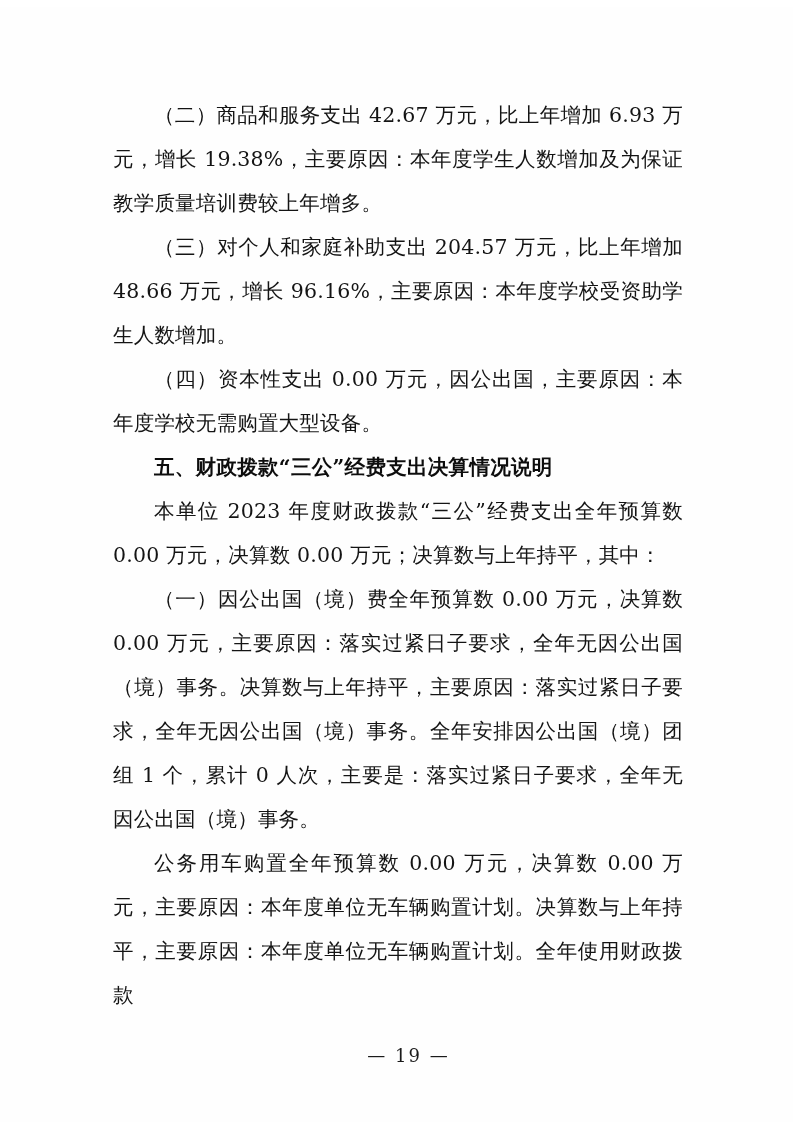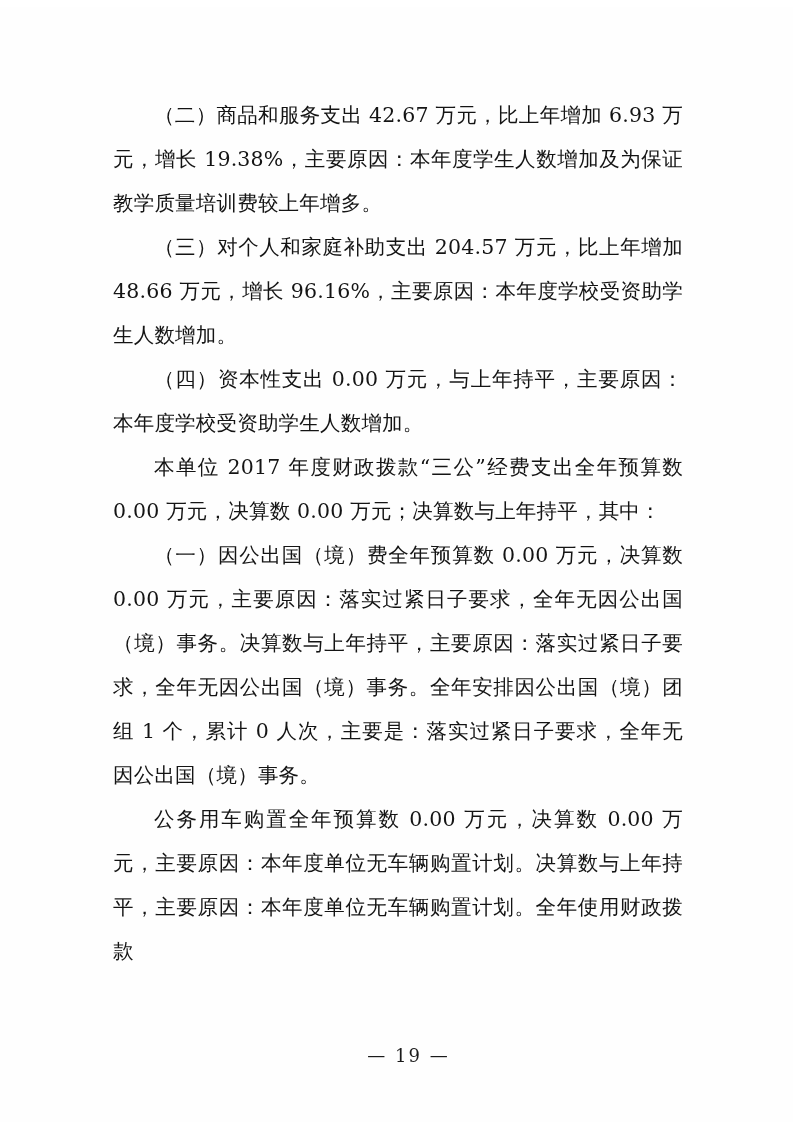--- a/index.html
+++ b/index.html
@@ -64,19 +64,20 @@
     padding-left: 12px;
   }
 </style>
 </head>
 <body>
 
 <div class="page">
   <div class="content">
     <p class="para">（二）商品和服务支出 42.67 万元，比上年增加 6.93 万元，增长 19.38%，主要原因：本年度学生人数增加及为保证教学质量培训费较上年增多。</p>
     <p class="para">（三）对个人和家庭补助支出 204.57 万元，比上年增加 48.66 万元，增长 96.16%，主要原因：本年度学校受资助学生人数增加。</p>
-    <p class="para">（四）资本性支出 0.00 万元，与上年持平，主要原因：本年度学校受资助学生人数增加。</p>
-    <p class="para">本单位 2017 年度财政拨款“三公”经费支出全年预算数 0.00 万元，决算数 0.00 万元；决算数与上年持平，其中：</p>
+    <p class="para">（四）资本性支出 0.00 万元，因公出国，主要原因：本年度学校无需购置大型设备。</p>
+    <p class="heading">五、财政拨款“三公”经费支出决算情况说明</p>
+    <p class="para">本单位 2023 年度财政拨款“三公”经费支出全年预算数 0.00 万元，决算数 0.00 万元；决算数与上年持平，其中：</p>
     <p class="para">（一）因公出国（境）费全年预算数 0.00 万元，决算数 0.00 万元，主要原因：落实过紧日子要求，全年无因公出国（境）事务。决算数与上年持平，主要原因：落实过紧日子要求，全年无因公出国（境）事务。全年安排因公出国（境）团组 1 个，累计 0 人次，主要是：落实过紧日子要求，全年无因公出国（境）事务。</p>
     <p class="para">公务用车购置全年预算数 0.00 万元，决算数 0.00 万元，主要原因：本年度单位无车辆购置计划。决算数与上年持平，主要原因：本年度单位无车辆购置计划。全年使用财政拨款</p>
   </div>
   <div class="footer">— 19 —</div>
 </div>
 
 </body></html>

